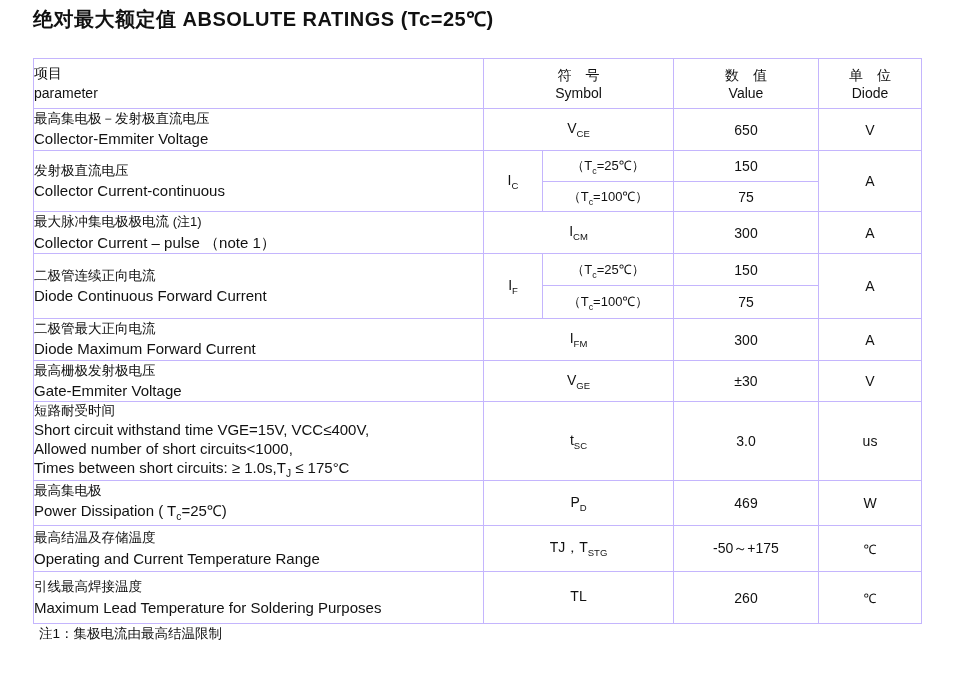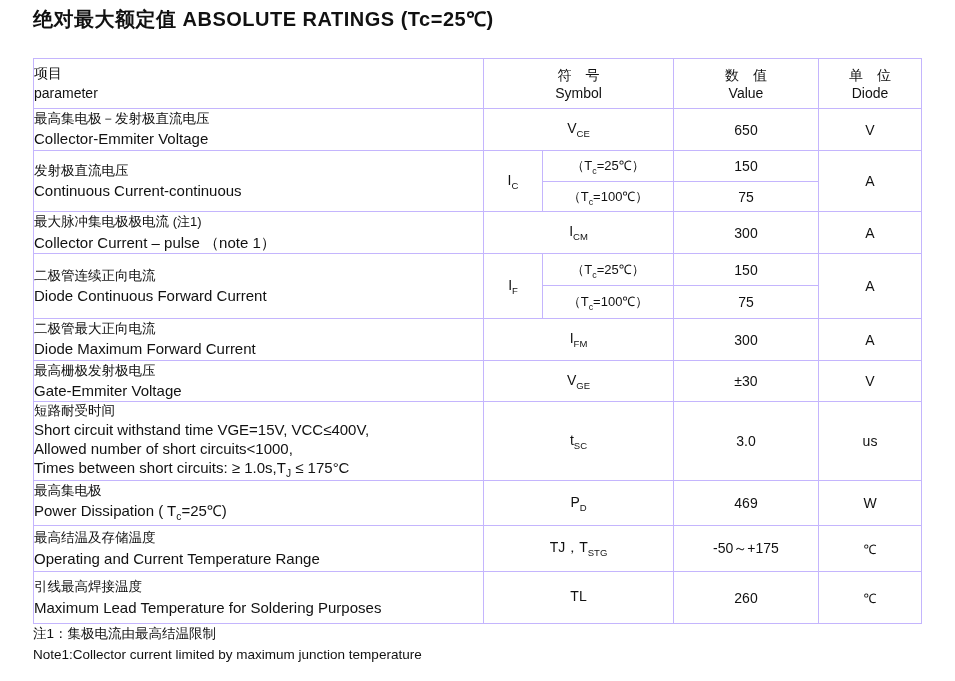--- a/index.html
+++ b/index.html
@@ -21,22 +21,22 @@
   td.param { padding:3px 9px; vertical-align:middle; font-size:13.5px; line-height:1.42; text-align:left; }
   td.param .en { font-size:15px; }
   td.c { text-align:center; vertical-align:middle; font-size:14px; }
   td.cond { text-align:center; vertical-align:middle; font-size:13px; }
   sub { font-size:0.68em;text-align:center; }
   .note-small { font-size:13px; }
   td.unit-cjk { font-size:13px; }
   .hdr-zh { font-size:14px; }
   .hdr-en { font-size:14px; font-weight:400; }
   .footnotes {
-    position:absolute; left:33px; top:624px;
-    font-size:13.5px; line-height:1.55;
+    position:absolute; left:39px; top:624px;
+    font-size:13.5px; line-height:1.55;text-align:center;
   }
 </style>
 </head>
 <body>
 
 <div class="page-title">绝对最大额定值 ABSOLUTE RATINGS (Tc=25℃)</div>
 
 <table class="ratings">
   <colgroup>
     <col style="width:450px">
@@ -72,21 +72,21 @@
       <div class="en">Collector-Emmiter Voltage</div>
     </td>
     <td class="c" colspan="2"><span>V</span><sub>CE</sub></td>
     <td class="c">650</td>
     <td class="c">V</td>
   </tr>
 
   <tr style="height:31px">
     <td class="param" rowspan="2">
       <div>发射极直流电压</div>
-      <div class="en">Continuous Current-continuous</div>
+      <div class="en">Collector Current-continuous</div>
     </td>
     <td class="c" rowspan="2"><span>I</span><sub>C</sub></td>
     <td class="cond"><span>（T</span><sub>c</sub><span>=25℃）</span></td>
     <td class="c">150</td>
     <td class="c" rowspan="2">A</td>
   </tr>
   <tr style="height:30px">
     <td class="cond"><span>（T</span><sub>c</sub><span>=100℃）</span></td>
     <td class="c">75</td>
   </tr>
@@ -175,14 +175,13 @@
     </td>
     <td class="c" colspan="2"><span>TL</span><sub></sub></td>
     <td class="c">260</td>
     <td class="c unit-cjk">℃</td>
   </tr>
 </tbody>
   </table>
 
 <div class="footnotes">
   <div>注1：集极电流由最高结温限制</div>
-  <div>Note1:Collector current limited by maximum junction temperature</div>
 </div>
 
 </body></html>

